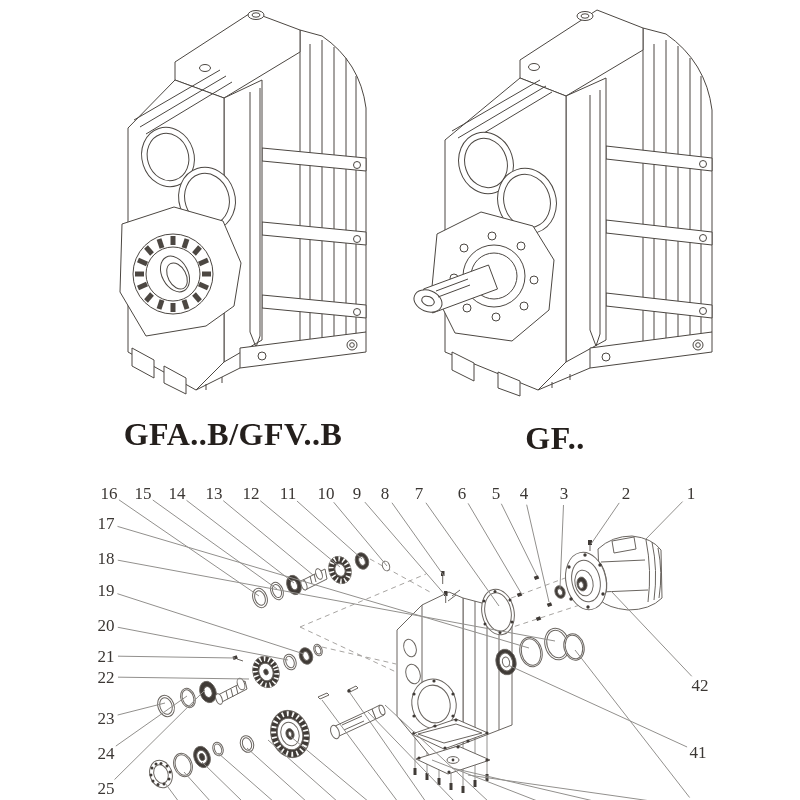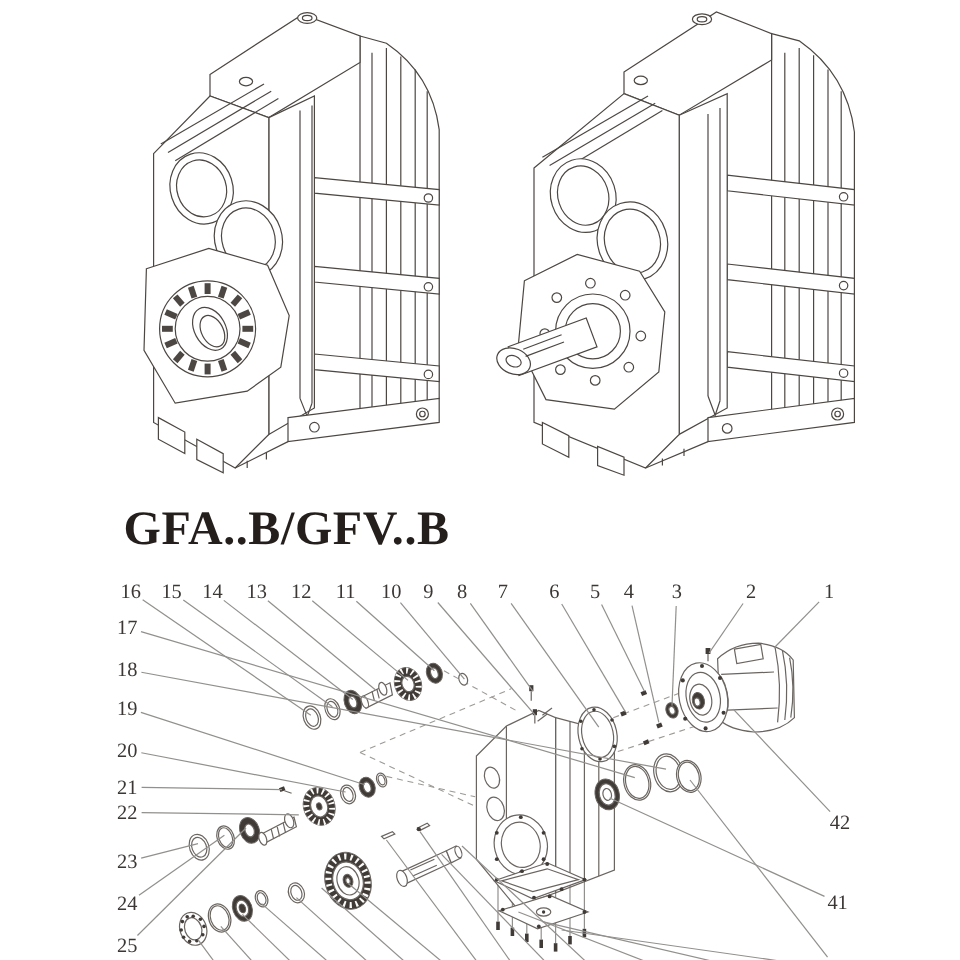--- a/index.html
+++ b/index.html
@@ -20,21 +20,21 @@
   .lnf{stroke:var(--drawing-line);stroke-width:1;fill:#fff;}
   .xl{stroke:var(--exploded-line);stroke-width:1;fill:none;}
   .xlf{stroke:var(--exploded-line);stroke-width:1;fill:#fff;}
   .dk{stroke:var(--exploded-line);stroke-width:0.8;fill:var(--dark-fill);}
   .dkn{stroke:none;fill:var(--dark-fill);}
   .dash{stroke:#9d9a96;stroke-width:0.9;fill:none;stroke-dasharray:5 4;}
   .leader{stroke:var(--leader-line);stroke-width:1;fill:none;}
   .callout-text{font-family:"Liberation Serif","DejaVu Serif",serif;font-size:17px;fill:var(--callout-text);}
   .teeth{fill:none;stroke:#fafaf8;stroke-width:5;}
   .caption{
-    position:absolute;font-weight:bold;font-size:40px;letter-spacing:.5px;
+    position:absolute;font-weight:bold;font-size:32px;letter-spacing:.5px;
     color:var(--caption-text);text-align:center;
   }
   #cap-left{left:103px;top:416px;width:260px;}
   #cap-right{left:455px;top:420px;width:200px;}
 </style>
 </head>
 <body>
 
 <div class="canvas">
 <svg width="800" height="800" viewBox="0 0 800 800">
@@ -472,13 +472,14 @@
           <line x1="368" y1="712" x2="455" y2="802" class="leader"></line>
           <line x1="385" y1="705" x2="489" y2="802" class="leader"></line>
           <line x1="432" y1="760" x2="540" y2="802" class="leader"></line>
           <line x1="452" y1="768" x2="598" y2="802" class="leader"></line>
           <line x1="468" y1="775" x2="658" y2="802" class="leader"></line>
         </g>
   </g>
 </svg>
 
 <div class="caption" id="cap-left">GFA..B/GFV..B</div>
+<div class="caption" id="cap-right">GF..</div>
 </div>
 
 </body></html>

